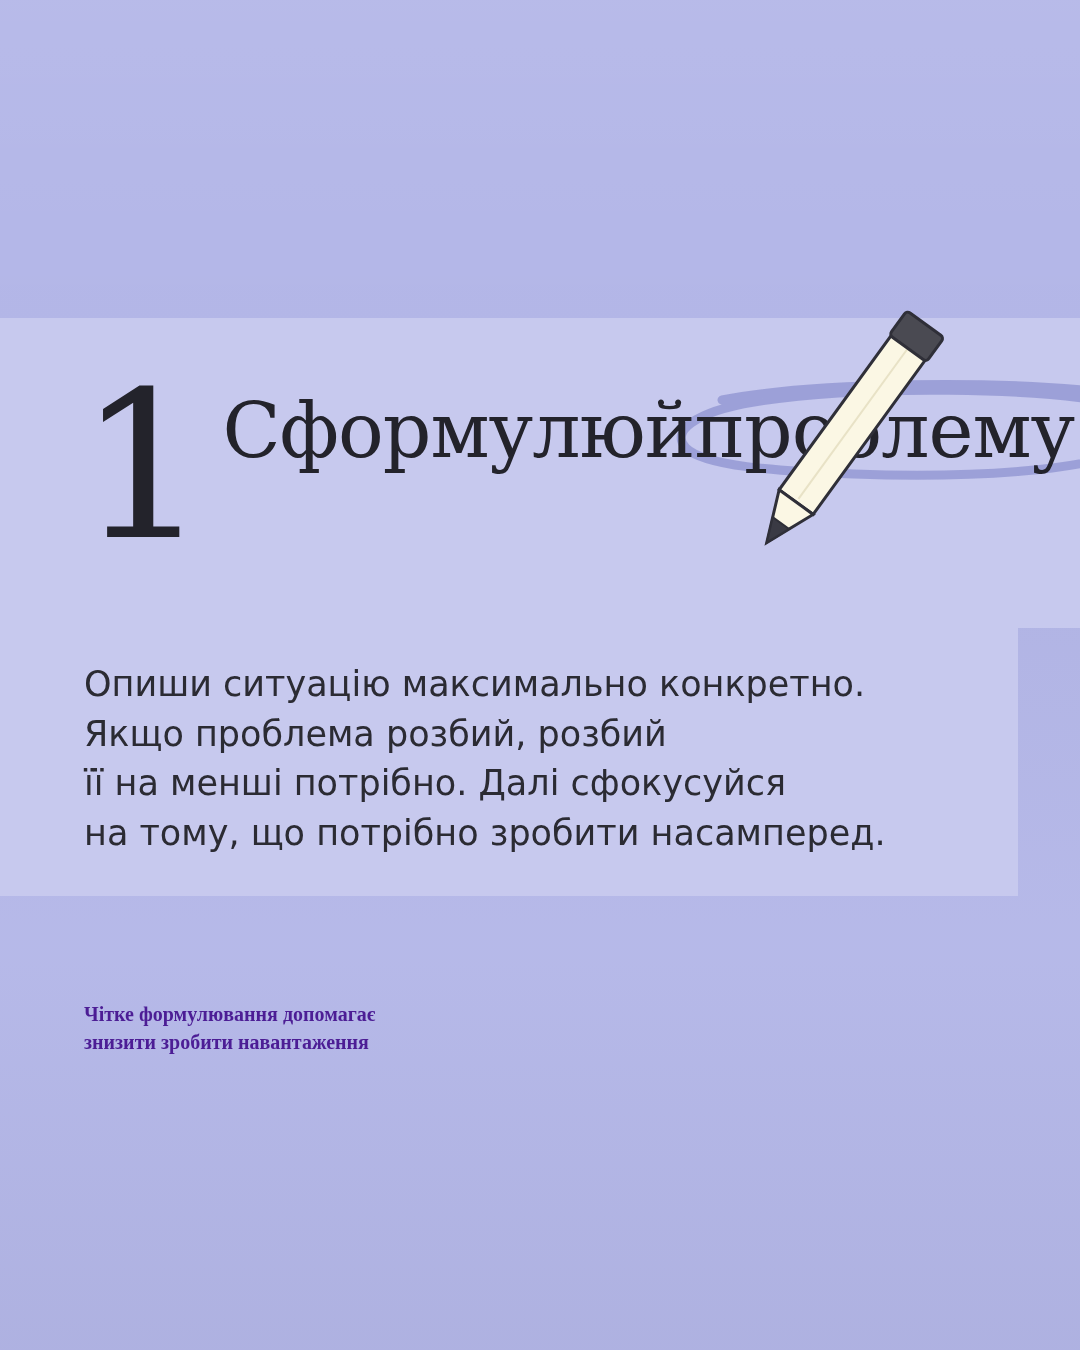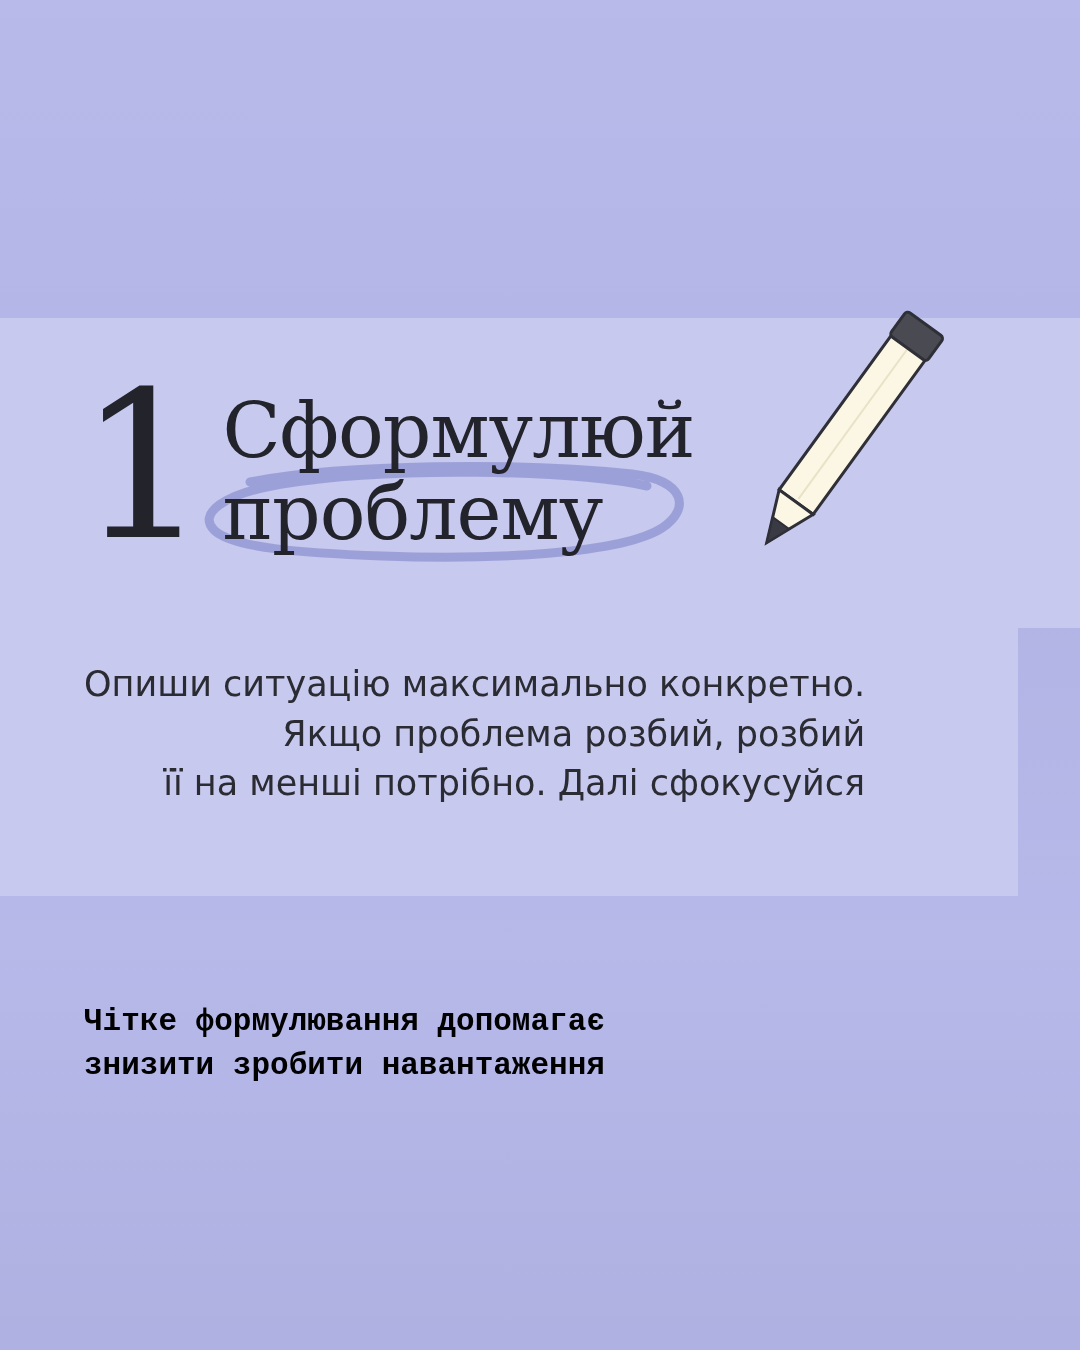--- a/index.html
+++ b/index.html
@@ -59,21 +59,21 @@
     font-size: 205px;
     line-height: 0.82;
     color: #23232b;
     font-weight: 400;
     margin-right: 18px;
     letter-spacing: -4px;
   }
 
   .heading-text {
     display: flex;
-    flex-direction: column;
+    flex-direction: row;
     padding-top: 8px;
   }
 
   .heading-line {
     font-family: "DejaVu Serif", serif;
     font-size: 76px;
     line-height: 1.08;
     color: #23232b;
     font-weight: 400;
     letter-spacing: -1px;
@@ -98,33 +98,32 @@
   .body-text {
     position: absolute;
     left: 84px;
     top: 660px;
     z-index: 4;
     font-family: "DejaVu Sans", sans-serif;
     font-size: 35px;
     line-height: 1.42;
     color: #2b2b33;
     font-weight: 400;
-    text-align: right;
   }
   .body-text div { white-space: nowrap; }
 
   .footer-text {
     position: absolute;
     left: 84px;
     top: 1000px;
     z-index: 4;
-    font-family: Liberation Mono, monospace;
-    font-size: 31px;
+    font-family: Liberation Serif, serif;
+    font-size: 20px;
     line-height: 1.42;
-    color: #000000;
+    color: #4c1d95;
     font-weight: 700;
   }
   .footer-text div { white-space: nowrap; }
 
   .pencil {
     position: absolute;
     left: 700px;
     top: 280px;
     width: 280px;
     height: 320px;
@@ -159,18 +158,19 @@
     <rect x="118" y="16" width="46" height="30" rx="4" fill="#4a4a52" stroke="#2f2f38" stroke-width="3"></rect>
     <path d="M120 236 L141 286 L162 236 Z" fill="#fbf7e4" stroke="#2f2f38" stroke-width="3"></path>
     <path d="M131 262 L141 286 L151 262 Z" fill="#3a3a44" stroke="#2f2f38" stroke-width="2"></path>
   </g>
 </svg>
 
 <div class="body-text">
   <div>Опиши ситуацію максимально конкретно.</div>
   <div>Якщо проблема розбий, розбий</div>
   <div>її на менші потрібно. Далі сфокусуйся</div>
+  <div>на тому, що потрібно зробити насамперед.</div>
 </div>
 
 <div class="footer-text">
   <div>Чітке формулювання допомагає</div>
   <div>знизити зробити навантаження</div>
 </div>
 
 </body></html>

